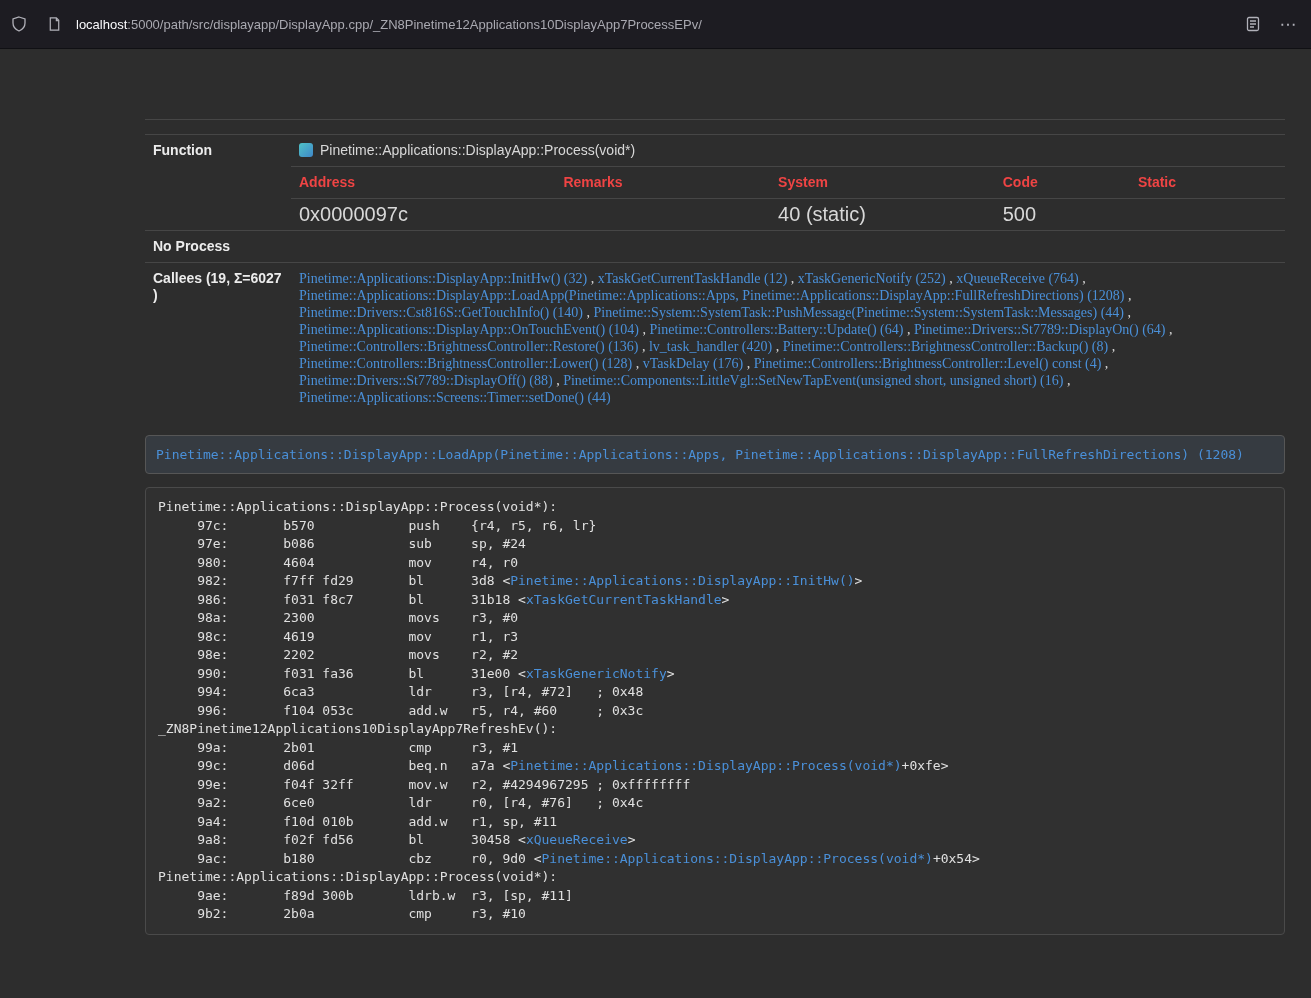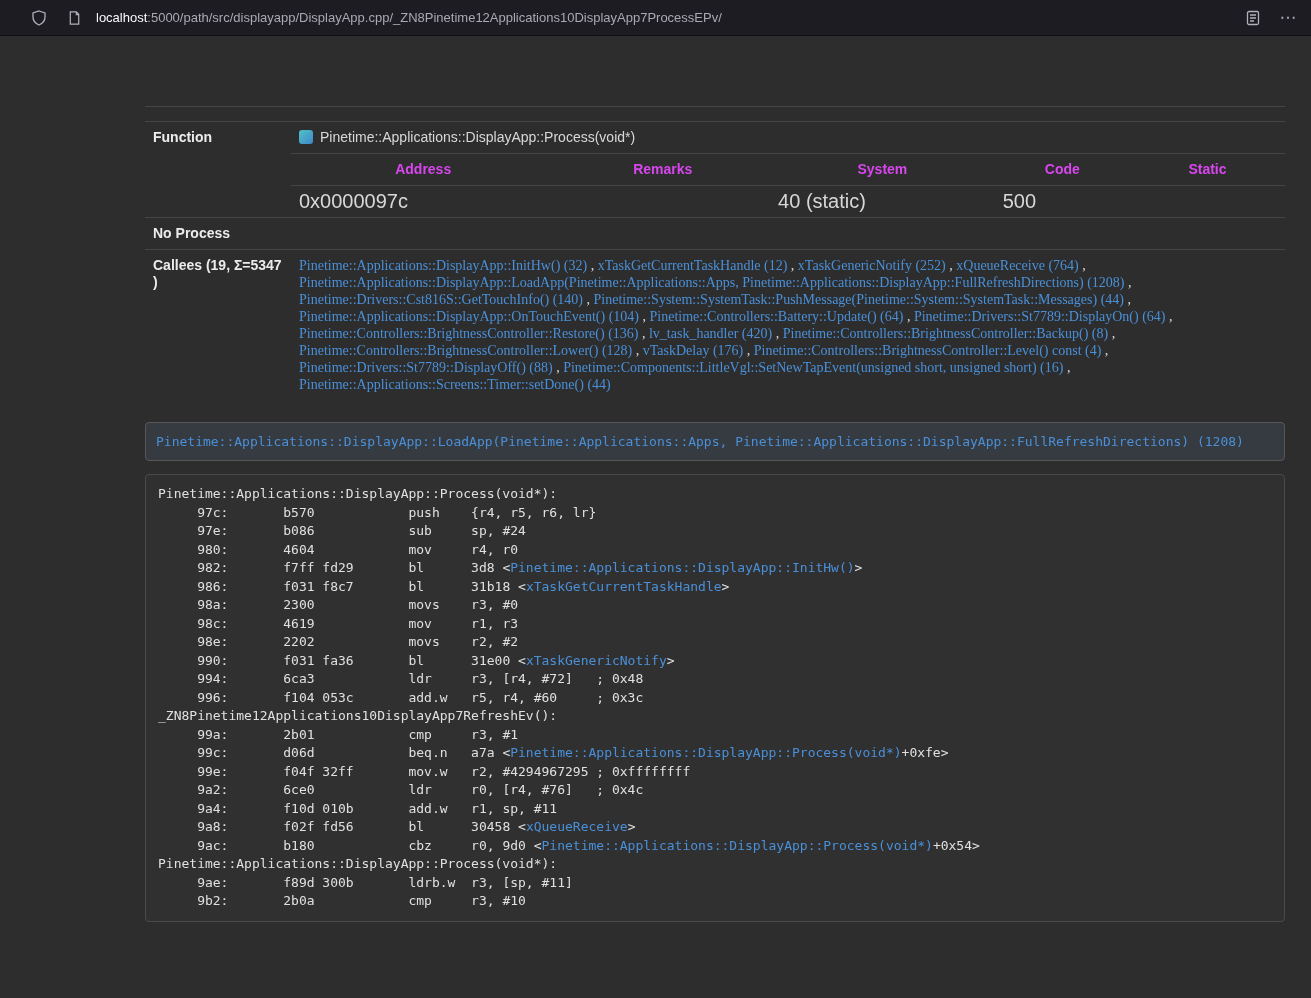--- a/index.html
+++ b/index.html
@@ -4,22 +4,22 @@
 <style>
   * { box-sizing: border-box; }
   html, body { margin: 0; padding: 0; }
   body {
     width: 1311px; height: 998px; overflow: hidden;
     background: #2d2d2d; color: #d8d8d8;
     font-family: "Liberation Sans", sans-serif; font-size: 14px;
   }
   
   .urlbar {
-    height: 36px; background: #1d1c22; border-bottom: 1px solid #101014;
-    display: flex; align-items: center; padding: 0 10px 0 26px; gap: 9px;
+    height: 49px; background: #1d1c22; border-bottom: 1px solid #101014;
+    display: flex; align-items: center; padding: 0 10px 0 6px; gap: 9px;
   }
   .ubtn {
     width: 26px; height: 26px; border-radius: 4px; flex: 0 0 auto;
     display: inline-flex; align-items: center; justify-content: center;
     color: #b1b1b9;
   }
   .urlText { font-size: 13px; color: #a9a9b1; white-space: nowrap; overflow: hidden; flex: 1 1 auto; }
   .urlText .domain { color: #fbfbfe; }
   .more-glyph { font-size: 17px; color: #b1b1b9; line-height: 1; }
   
@@ -43,21 +43,21 @@
   .fn-table td.label-cell { font-weight: bold; color: #ececec; }
   .fn-table col.c-label { width: 146px; }
   .fn-table td.subcell { padding: 0; }
   .fn-icon {
     display: inline-block; width: 14px; height: 14px; border-radius: 3px;
     background: linear-gradient(135deg, #4fc3c7 0%, #3f87c9 100%);
     margin-right: 7px; vertical-align: -2px;
   }
   table.sub { border-collapse: collapse; width: 100%; table-layout: fixed; }
   table.sub th {
-    text-align: center; font-weight: bold; color: #d946ef;
+    text-align: left; font-weight: bold; color: #ef4444;
     padding: 7px 8px; border-bottom: 1px solid #464646; font-size: 14px; line-height: 17px;
   }
   table.sub td { text-align: left; padding: 7px 8px; font-size: 20px; line-height: 17px; }
   .w1 { width: 26.6%; } .w2 { width: 21.6%; } .w3 { width: 22.6%; } .w4 { width: 13.6%; } .w5 { width: auto; }
   .callees-cell { line-height: 20px; font-family: Liberation Serif, serif; }
   
   pre.highlight-panel {
     margin: 22px 0 0 0; padding: 10px;
     background: #363b41; border: 1px solid #565656; border-radius: 4px;
     font-family: "DejaVu Sans Mono", monospace; font-size: 13px; line-height: 17px;
@@ -144,21 +144,21 @@
               </tr>
             </tbody>
           </table>
         </td>
       </tr>
       <tr>
         <td class="label-cell">No Process</td>
         <td></td>
       </tr>
       <tr>
-        <td class="label-cell">Callees (19, Σ=5347 )</td>
+        <td class="label-cell">Callees (19, Σ=6027 )</td>
         <td class="callees-cell"><a href="#">Pinetime::Applications::DisplayApp::InitHw() (32)</a> , <a href="#">xTaskGetCurrentTaskHandle (12)</a> , <a href="#">xTaskGenericNotify (252)</a> , <a href="#">xQueueReceive (764)</a> , <a href="#">Pinetime::Applications::DisplayApp::LoadApp(Pinetime::Applications::Apps, Pinetime::Applications::DisplayApp::FullRefreshDirections) (1208)</a> , <a href="#">Pinetime::Drivers::Cst816S::GetTouchInfo() (140)</a> , <a href="#">Pinetime::System::SystemTask::PushMessage(Pinetime::System::SystemTask::Messages) (44)</a> , <a href="#">Pinetime::Applications::DisplayApp::OnTouchEvent() (104)</a> , <a href="#">Pinetime::Controllers::Battery::Update() (64)</a> , <a href="#">Pinetime::Drivers::St7789::DisplayOn() (64)</a> , <a href="#">Pinetime::Controllers::BrightnessController::Restore() (136)</a> , <a href="#">lv_task_handler (420)</a> , <a href="#">Pinetime::Controllers::BrightnessController::Backup() (8)</a> , <a href="#">Pinetime::Controllers::BrightnessController::Lower() (128)</a> , <a href="#">vTaskDelay (176)</a> , <a href="#">Pinetime::Controllers::BrightnessController::Level() const (4)</a> , <a href="#">Pinetime::Drivers::St7789::DisplayOff() (88)</a> , <a href="#">Pinetime::Components::LittleVgl::SetNewTapEvent(unsigned short, unsigned short) (16)</a> , <a href="#">Pinetime::Applications::Screens::Timer::setDone() (44)</a></td>
       </tr>
     </tbody>
   </table>
 
   <pre class="highlight-panel"><a href="#">Pinetime::Applications::DisplayApp::LoadApp(Pinetime::Applications::Apps, Pinetime::Applications::DisplayApp::FullRefreshDirections) (1208)</a></pre>
 
   <pre class="code-block">Pinetime::Applications::DisplayApp::Process(void*):
      97c:	b570      	push	{r4, r5, r6, lr}
      97e:	b086      	sub	sp, #24

